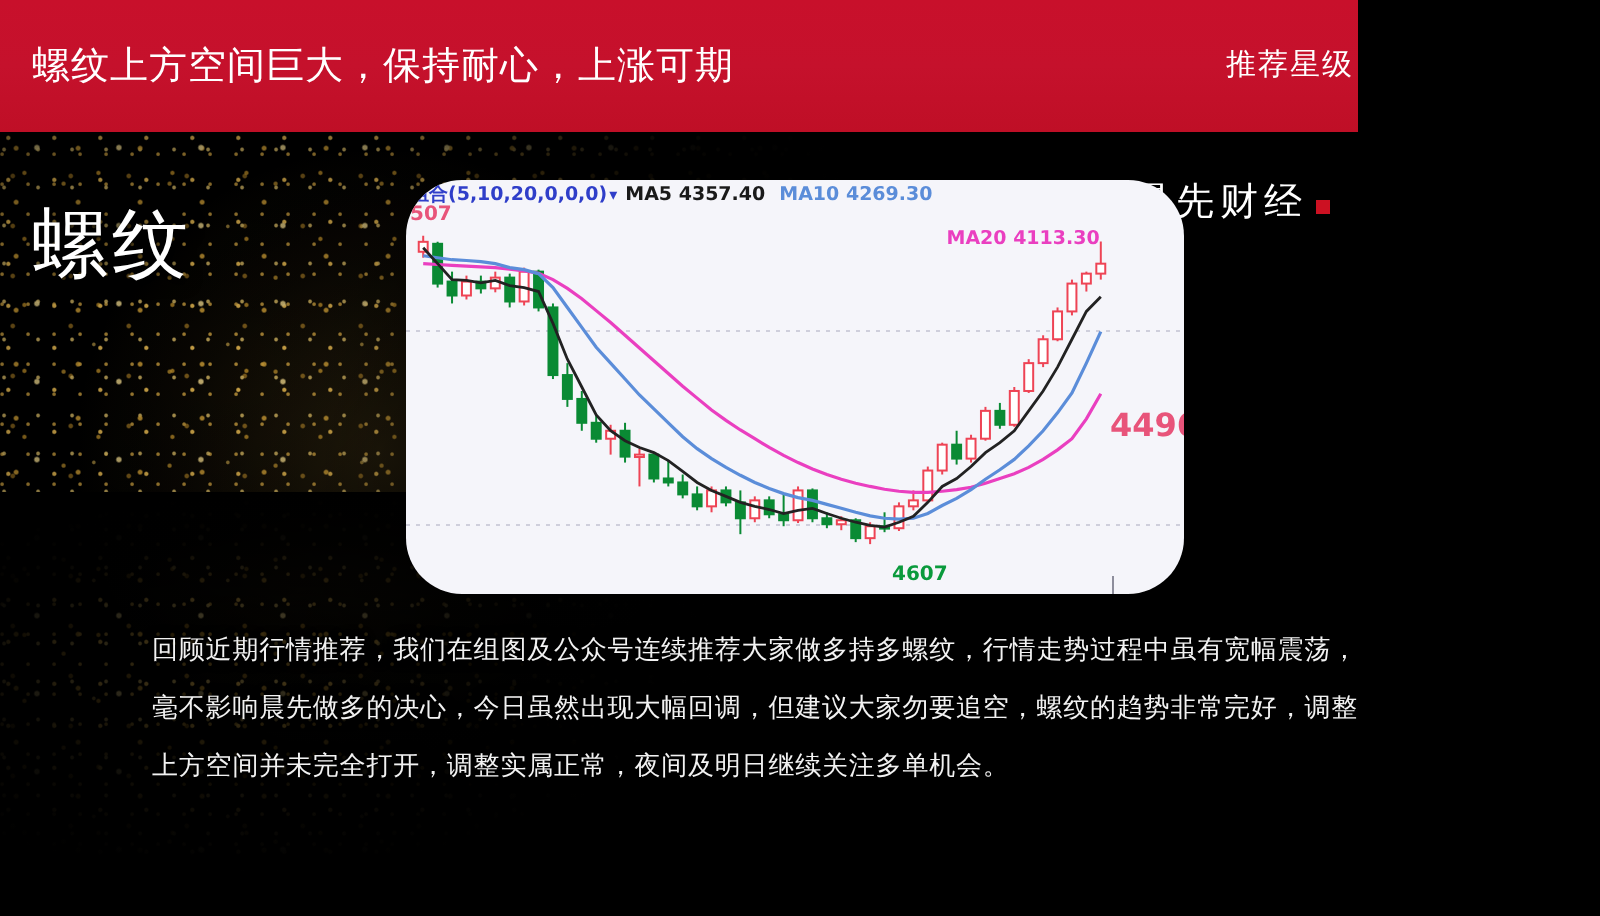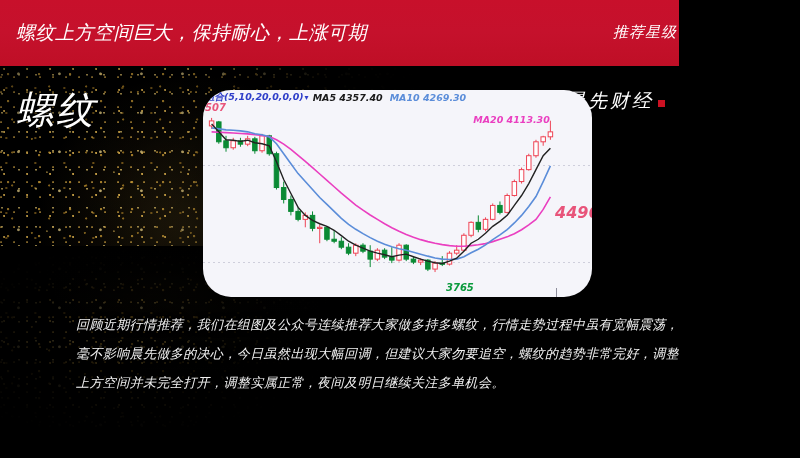--- a/index.html
+++ b/index.html
@@ -1,19 +1,19 @@
 <!DOCTYPE html>
 <html><head>
 <meta charset="utf-8">
 <style>
   * { margin:0; padding:0; box-sizing:border-box; }
   html,body { width:800px; height:458px; overflow:hidden; background:#000; }
   body { font-family:"Liberation Sans","DejaVu Sans",sans-serif; }
 
-  #root { position:relative; width:679px; height:458px; background:#000; overflow:hidden;font-style:italic; }
+  #root { position:relative; width:679px; height:458px; background:#000; overflow:hidden; }
 
   
   .header{
     position:absolute; left:0; top:0; width:800px; height:66px;
     background:linear-gradient(180deg,#c8102b 0%, #c5112c 50%, #bf0f26 100%);
     z-index:6;
   }
   .header-title{
     position:absolute; left:16px; top:20px;
     font-size:19px; color:#ffffff; letter-spacing:.5px; white-space:nowrap;
@@ -60,21 +60,21 @@
     background:
       radial-gradient(ellipse 300px 150px at 150px 150px, rgba(0,0,0,0) 0%, rgba(0,0,0,.4) 50%, rgba(0,0,0,.95) 85%, #000 100%);
   }
   .gd-glow{
     position:absolute; left:40px; top:10px; width:300px; height:300px;
     background:radial-gradient(ellipse at center, rgba(190,150,60,.20) 0%, rgba(150,110,35,.08) 45%, rgba(0,0,0,0) 72%);
   }
 
   
   .brand-left{
-    position:absolute; left:16px; top:85px; z-index:4;
+    position:absolute; left:16px; top:97px; z-index:4;
     font-size:38px; color:#ffffff; letter-spacing:2px;
     text-shadow:0 0 10px rgba(0,0,0,.9), 0 1px 2px rgba(0,0,0,.9);
   }
   
   .brand-right{
     position:absolute; right:14px; top:88px; z-index:4;
     display:flex; align-items:baseline; gap:4px;
   }
   .brand-right-text{
     font-size:19px; color:#ffffff; letter-spacing:3px;
@@ -175,21 +175,21 @@
       <span class="lg-ma5">MA5 4357.40</span>
       <span class="lg-ma10">MA10 4269.30</span>
       <span class="lg-ma20">MA20 4113.30</span>
     </div>
 
     <div class="gridline" style="top:75px;"></div>
     <div class="gridline" style="top:172px;"></div>
 
     <div class="price-hi">507</div>
     <div class="price-last" style="left:352px; top:113px;">4496</div>
-    <div class="price-lo" style="left:243px; top:192px;">3765</div>
+    <div class="price-lo" style="left:243px; top:192px;">4607</div>
 
     <div class="axis-tick" style="left:353px;"></div>
 
     <svg class="plot" viewBox="0 0 389 207" preserveAspectRatio="none">
       <g id="candles">
           <line x1="8.60" y1="27.92" x2="8.60" y2="38.86" stroke="#ee4455" stroke-width="1"></line>
           <rect x="6.37" y="30.91" width="4.47" height="4.97" fill="#ffffff" stroke="#ee4455" stroke-width="1"></rect>
           <line x1="15.81" y1="30.91" x2="15.81" y2="53.78" stroke="#0a8a34" stroke-width="1"></line>
           <rect x="13.58" y="31.90" width="4.47" height="19.89" fill="#0a8a34" stroke="#0a8a34" stroke-width="1"></rect>
           <line x1="23.02" y1="45.82" x2="23.02" y2="61.73" stroke="#0a8a34" stroke-width="1"></line>

